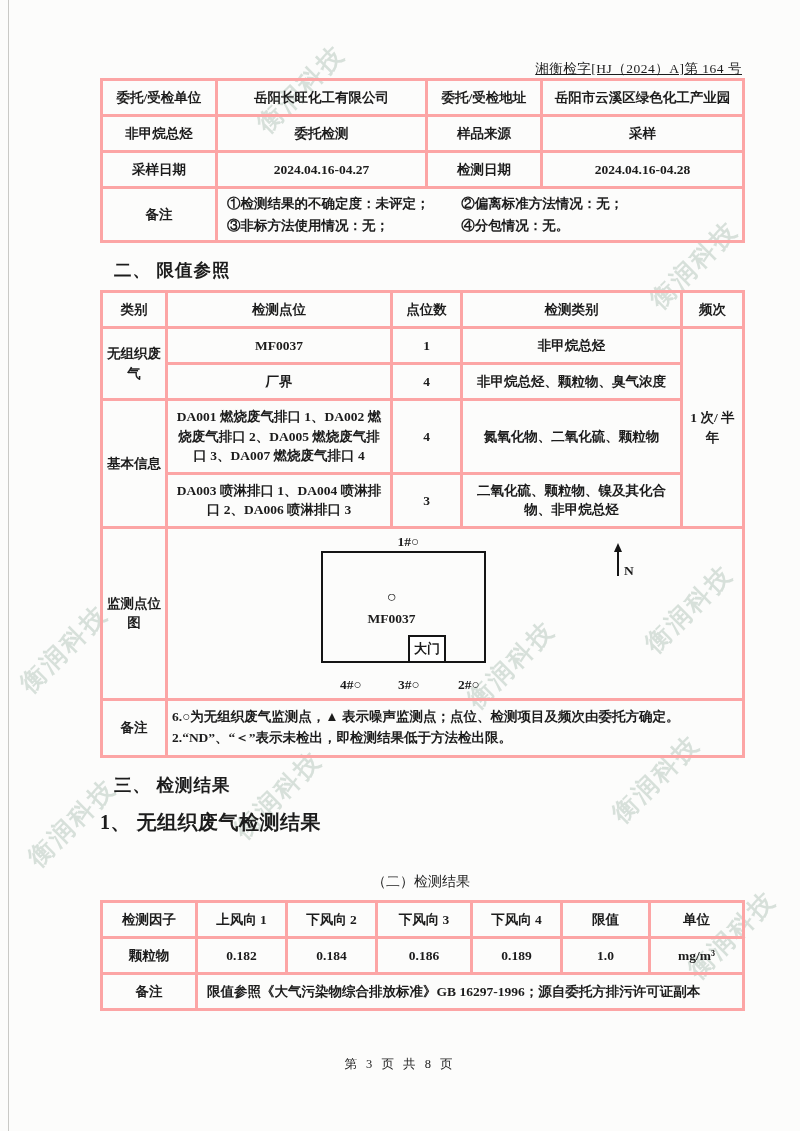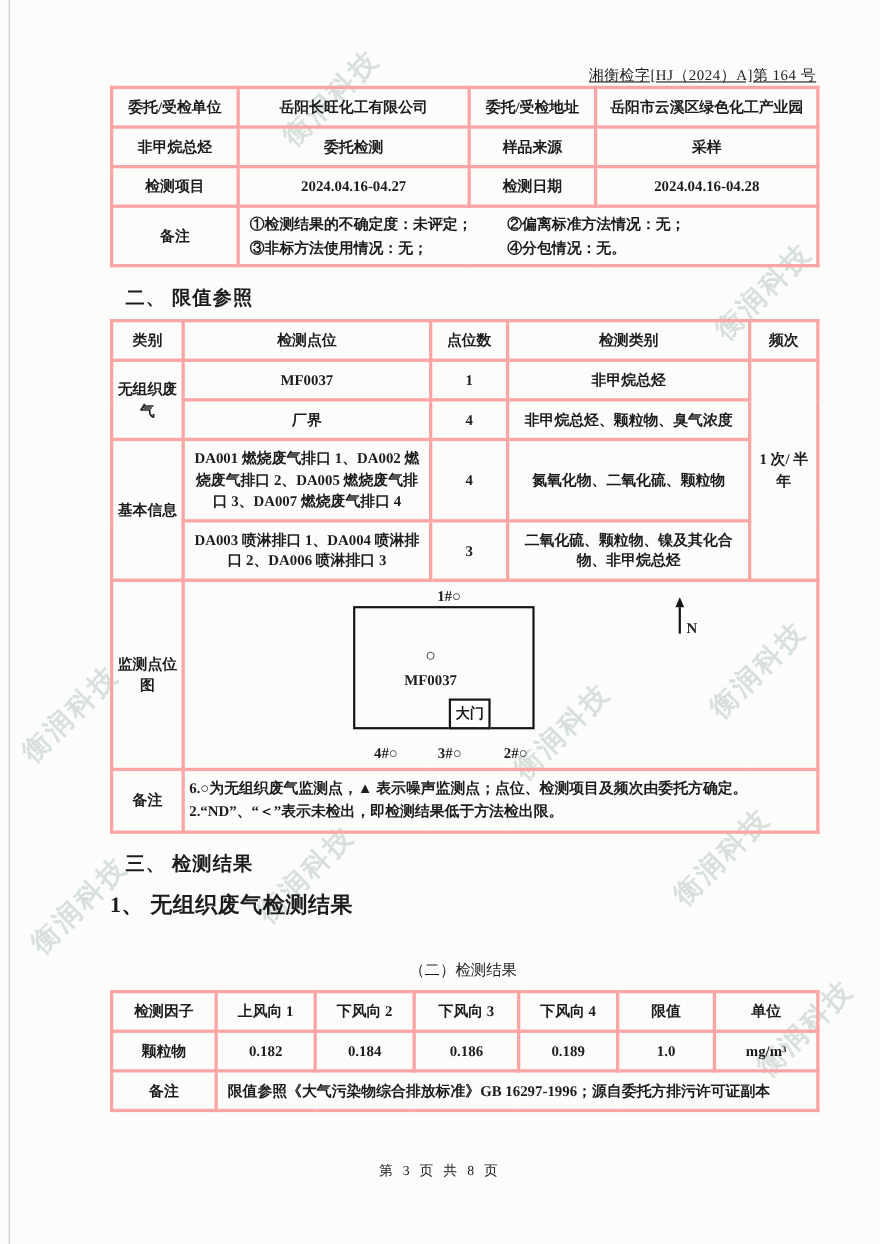--- a/index.html
+++ b/index.html
@@ -126,21 +126,21 @@
       <td class="row-h">委托/受检地址</td>
       <td class="row-h">岳阳市云溪区绿色化工产业园</td>
     </tr>
     <tr>
       <td class="row-h">非甲烷总烃</td>
       <td class="row-h">委托检测</td>
       <td class="row-h">样品来源</td>
       <td class="row-h">采样</td>
     </tr>
     <tr>
-      <td class="row-h">检测项目</td>
+      <td class="row-h">采样日期</td>
       <td class="row-h">2024.04.16-04.27</td>
       <td class="row-h">检测日期</td>
       <td class="row-h">2024.04.16-04.28</td>
     </tr>
     <tr>
       <td>备注</td>
       <td colspan="3" class="cell-left">
         <div class="remark-grid">
           <span>①检测结果的不确定度：未评定；</span>
           <span>②偏离标准方法情况：无；</span>

